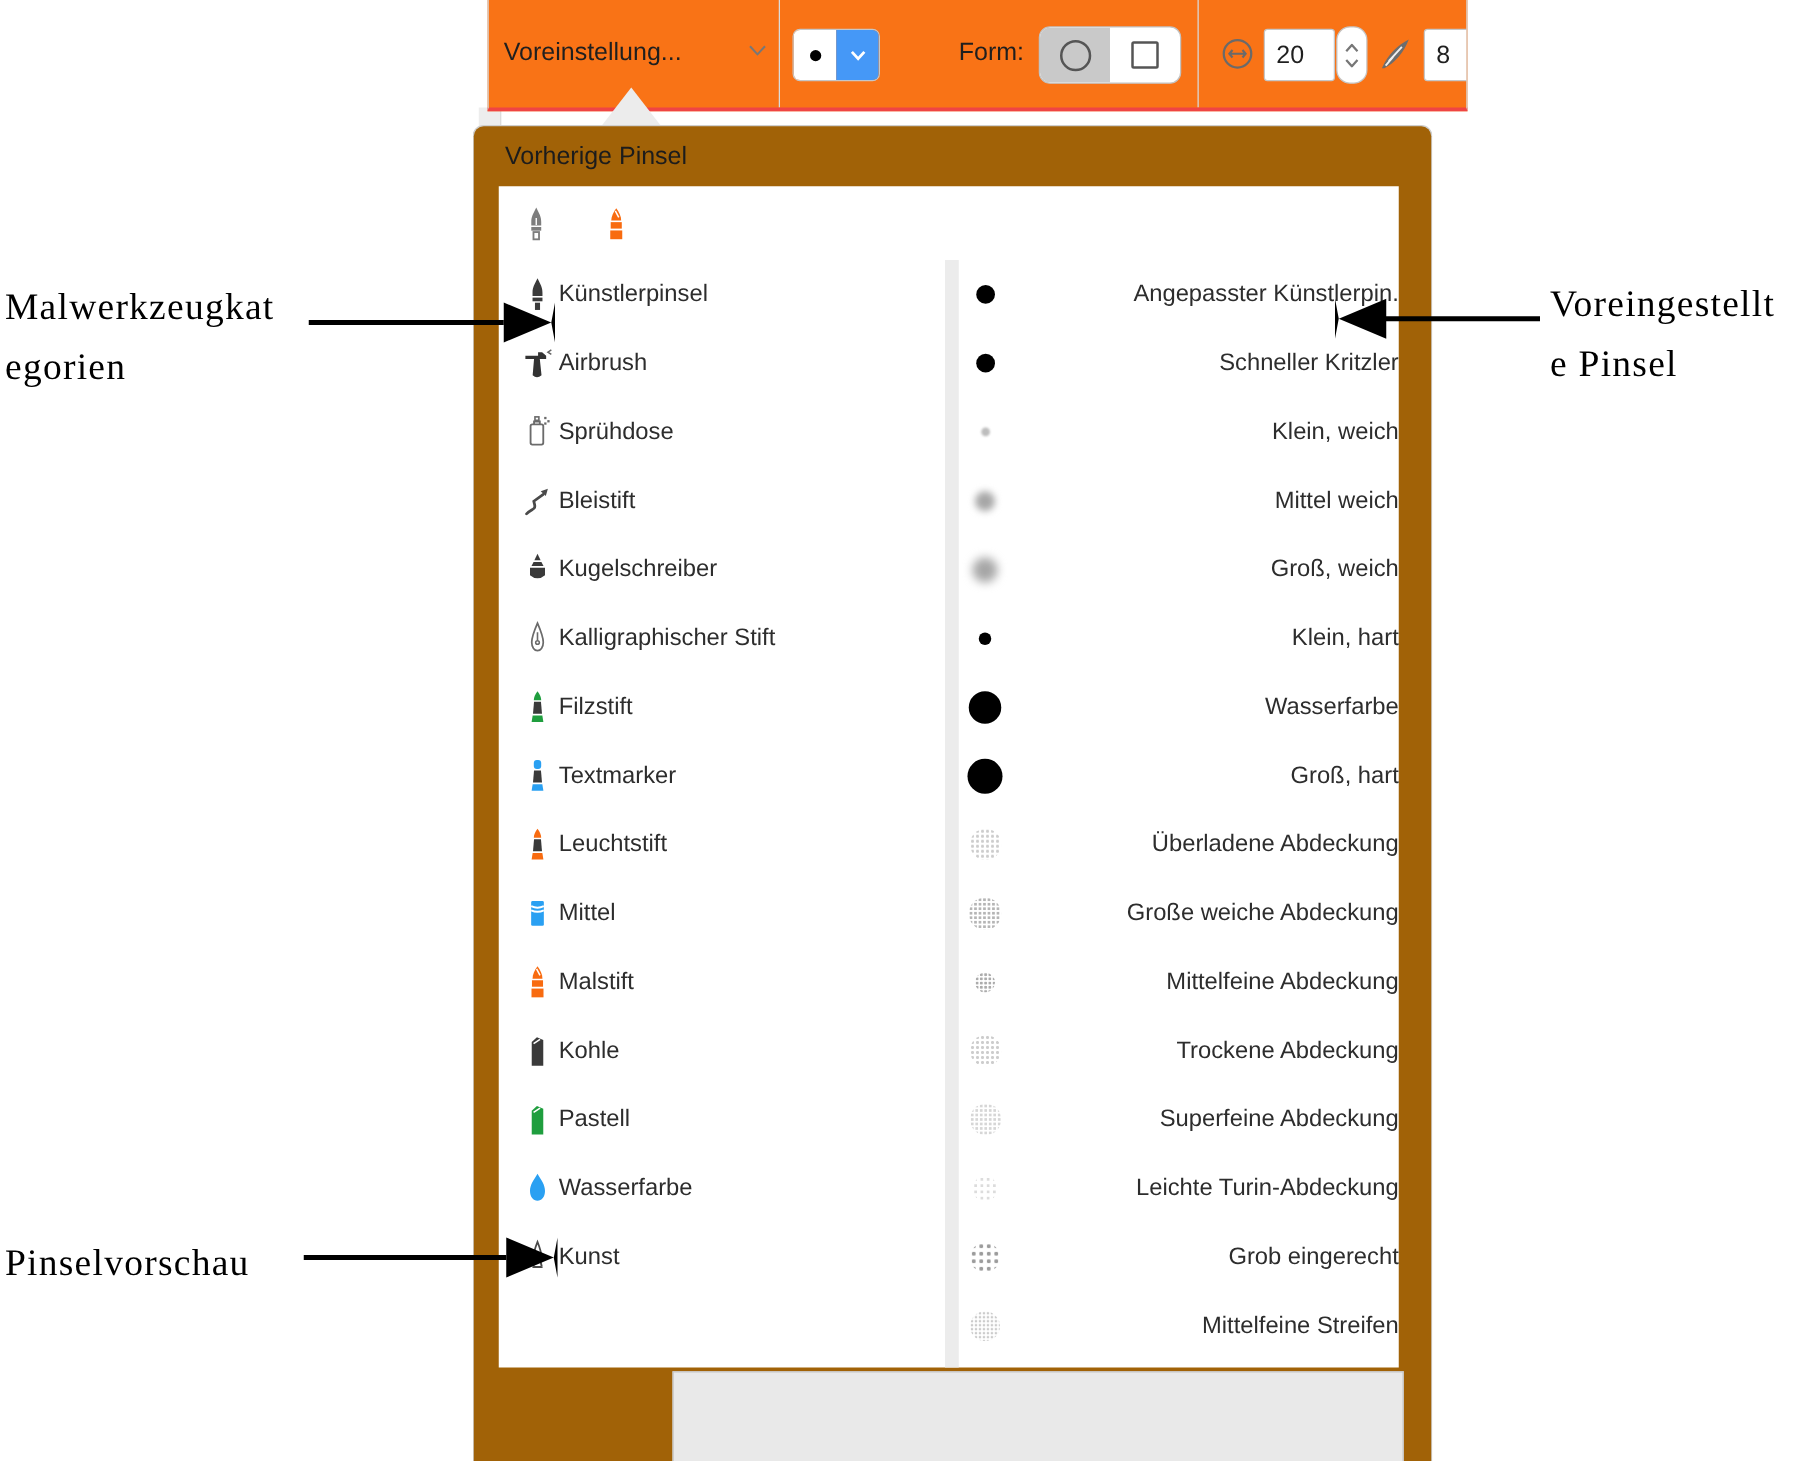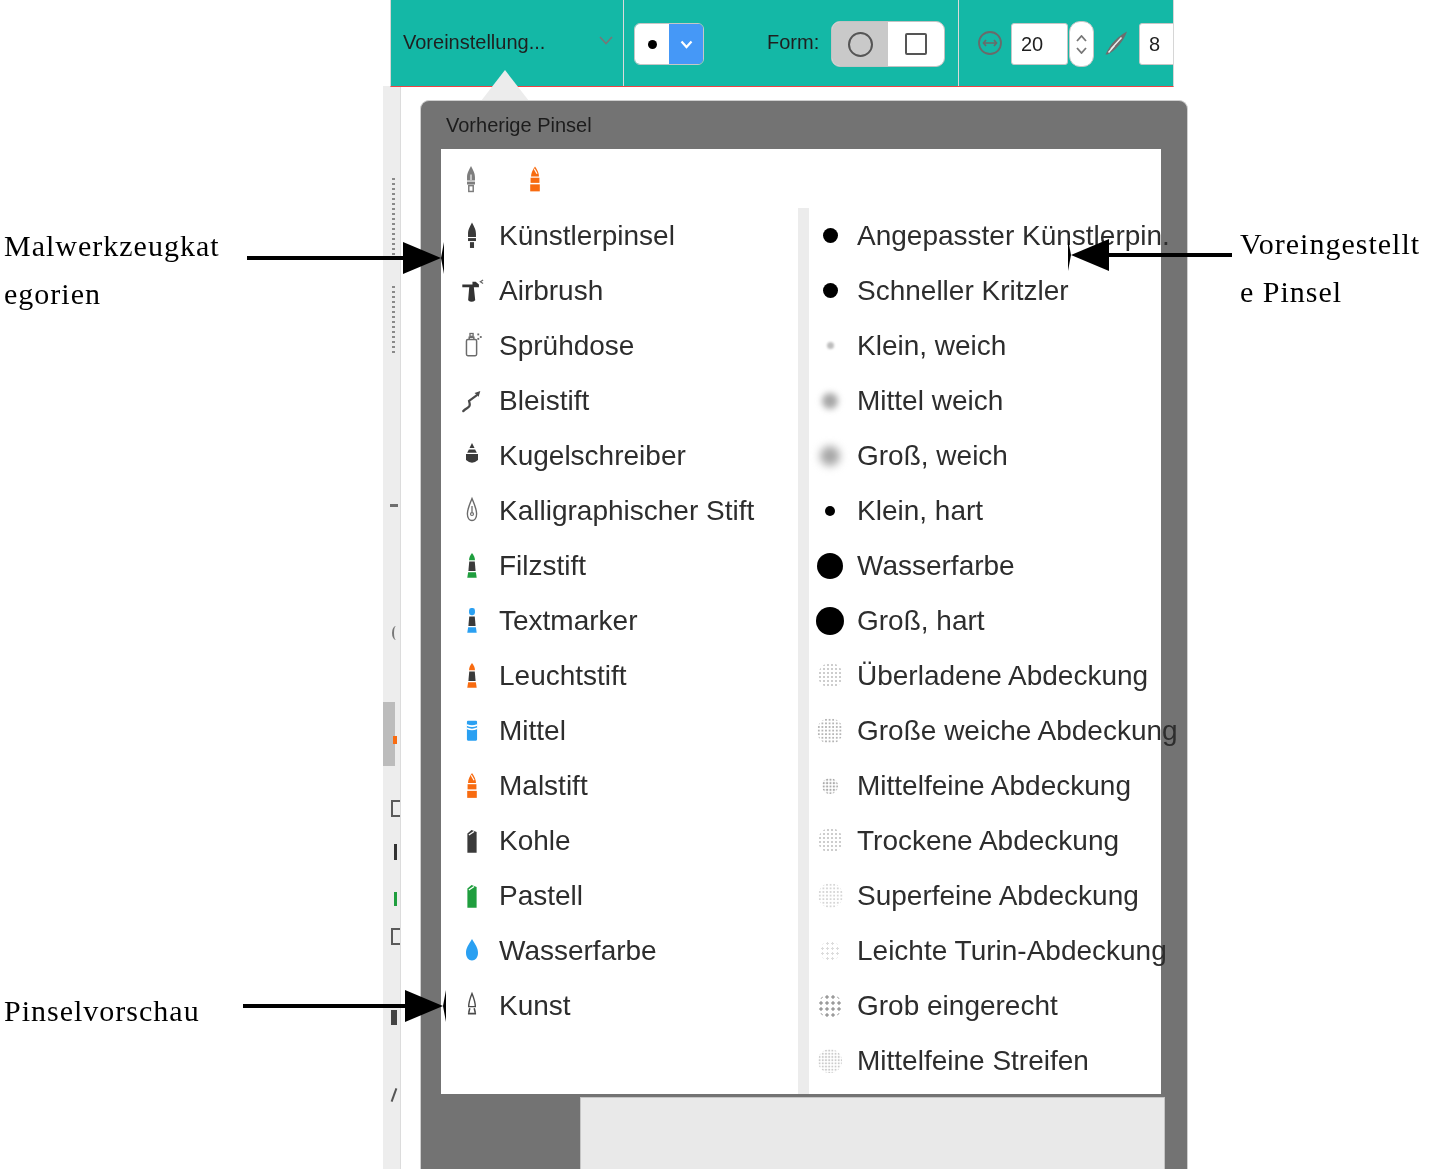--- a/index.html
+++ b/index.html
@@ -9,22 +9,22 @@
   
   .strip{position:absolute;left:383px;top:86px;width:17px;height:1083px;
          background:#ededed;border-right:1px solid #dcdcdc;}
   .frag{position:absolute;background:#6f6f6f;}
   .frag.dots{width:3px;background:repeating-linear-gradient(#8a8a8a 0 2px,transparent 2px 5px);}
   .frag.thumb{background:#bcbcbc;width:12px;left:0;}
   .frag.bracket{background:none;border:2px solid #5a5a5a;border-right:none;}
   .frag.curve{background:none;border-left:2px solid #777;border-radius:50%;}
 
   
-  .toolbar{position:absolute;left:390px;top:0;width:782px;height:86px;background:#14b8a6;
-           border-left:1px solid #d6d6d6;border-right:1px solid #d6d6d6;border-bottom:1px solid #ef4444;
+  .toolbar{position:absolute;left:390px;top:0;width:782px;height:86px;background:#f97316;
+           border-left:1px solid #d6d6d6;border-right:1px solid #d6d6d6;border-bottom:3px solid #ef4444;
            overflow:hidden;}
   .tb-label{position:absolute;font-size:20px;color:#1f1f1f;top:31px;}
   .preset-dd{position:absolute;left:0;top:0;width:232px;height:86px;cursor:default;}
   .preset-dd .tb-label{left:12px;}
   .dd-chev{position:absolute;left:208px;top:36px;width:14px;height:9px;}
   .tb-sep{position:absolute;top:0;width:1px;height:86px;background:#dadada;}
   .stroke-combo{position:absolute;left:243px;top:23px;width:68px;height:40px;border:1px solid #c6c6c6;
                 border-radius:6px;overflow:hidden;display:flex;}
   .stroke-combo .white-half{width:34px;background:#fff;display:flex;align-items:center;justify-content:center;}
   .stroke-combo .blue-half{width:34px;background:#4598f7;display:flex;align-items:center;justify-content:center;}
@@ -40,37 +40,37 @@
   .num-field{position:absolute;height:40px;top:23px;background:#fff;border:1px solid #c6c6c6;
              border-radius:3px;font-size:20px;color:#1f1f1f;display:flex;align-items:center;padding-left:9px;}
   .stepper{position:absolute;left:678px;top:21px;width:23px;height:44px;background:#fff;
            border:1px solid #c6c6c6;border-radius:11px;display:flex;flex-direction:column;
            align-items:center;justify-content:center;gap:5px;}
 
   
   .pointer{position:absolute;left:481px;top:70px;width:0;height:0;
            border-left:24px solid transparent;border-right:24px solid transparent;
            border-bottom:31px solid #ececec;}
-  .panel{position:absolute;left:420px;top:100px;width:768px;height:1069px;background:#737373;
+  .panel{position:absolute;left:378px;top:100px;width:768px;height:1069px;background:#a16207;
          border:1px solid #cfcfcf;border-bottom:none;border-radius:9px 9px 0 0;box-sizing:border-box;}
   .panel-title{position:absolute;left:25px;top:13px;font-size:20px;color:#1c1c1c;}
   .white-box{position:absolute;left:20px;top:48px;width:720px;height:945px;background:#fff;}
   .prev-row{position:absolute;left:0;top:0;width:100%;height:59px;display:flex;align-items:center;
             padding-left:18px;gap:40px;box-sizing:border-box;}
   .prev-icon{width:24px;height:36px;}
   .cols{position:absolute;left:0;top:59px;width:720px;height:886px;}
   .gutter{position:absolute;left:357px;top:0;width:11px;height:886px;background:#ececec;}
   .col{position:absolute;top:0;height:886px;}
   .col.left{left:0;width:357px;}
   .col.right{left:368px;width:352px;}
   .row{display:flex;align-items:center;height:55px;box-sizing:border-box;}
   .col.left .row{padding-left:14px;}
-  .col.right .row{padding-left:4px;}
+  .col.right .row{padding-left:4px;justify-content:space-between;}
   .icon-cell{width:34px;height:38px;display:flex;align-items:center;justify-content:center;flex:none;}
-  .row-label{margin-left:10px;font-size:28px;color:#2d2d2d;white-space:nowrap;}
+  .row-label{font-size:19px;color:#2d2d2d;white-space:nowrap;}
   .cat-icon{width:24px;height:29px;}
   .preview-box{position:absolute;left:159px;top:996px;width:585px;height:80px;background:#e9e9e9;
                border:1px solid #c5c5c5;box-sizing:border-box;}
 
   
   [class^="dot-"],[class^="spk-"]{display:inline-block;border-radius:50%;}
   .dot-soft-md{width:15px;height:15px;background:#000;filter:blur(.6px);}
   .dot-faint-xs{width:7px;height:7px;background:#bdbdbd;filter:blur(1px);}
   .dot-blur-md{width:16px;height:16px;background:#a6a6a6;filter:blur(3px);}
   .dot-blur-lg{width:20px;height:20px;background:#a6a6a6;filter:blur(4px);}

